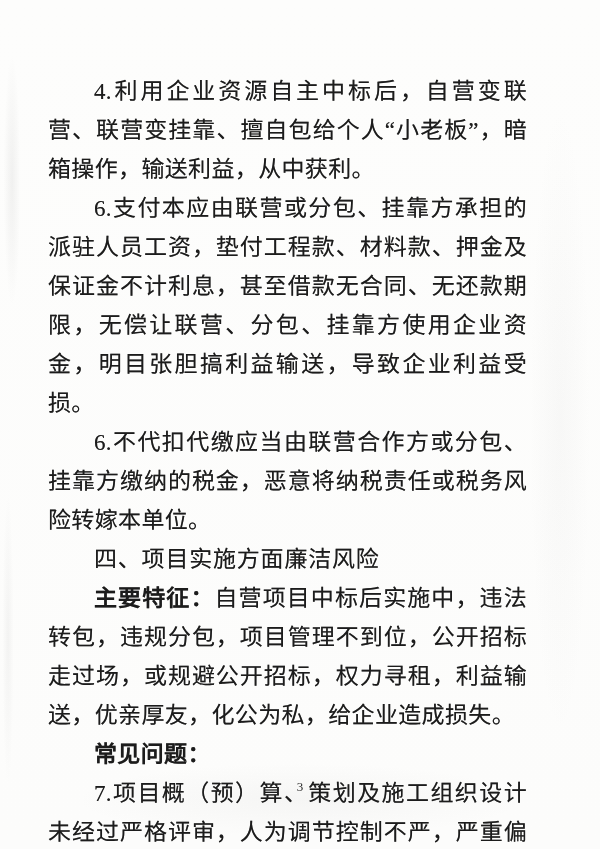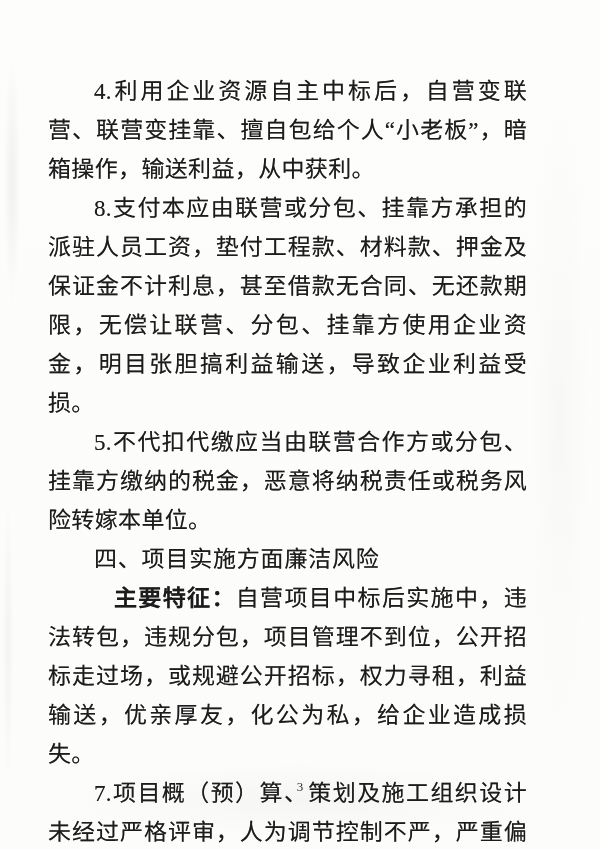--- a/index.html
+++ b/index.html
@@ -39,49 +39,49 @@
     text-indent: 2em;
   }
   .heading {
     font-family: "Liberation Sans", "DejaVu Sans", sans-serif;
     font-weight: 400;
     letter-spacing: 0.8px;
   }
   .lead-bold, .label-bold {
     font-family: "Liberation Sans", "DejaVu Sans", sans-serif;
     font-weight: 700;
-    margin-left: 20px;
   }
   .page-number {
     position: absolute;
     left: 0;
     right: 0;
     top: 779px;
     text-align: center;
     font-size: 13px;
     color: #2a2a2a;
     letter-spacing: 0;
   }
 </style>
 </head>
 <body>
 
 <div class="page">
 
   <div class="content">
     <p>4.利用企业资源自主中标后，自营变联营、联营变挂靠、擅自包给个人“小老板”，暗箱操作，输送利益，从中获利。</p>
 
-    <p>8.支付本应由联营或分包、挂靠方承担的派驻人员工资，垫付工程款、材料款、押金及保证金不计利息，甚至借款无合同、无还款期限，无偿让联营、分包、挂靠方使用企业资金，明目张胆搞利益输送，导致企业利益受损。</p>
+    <p>6.支付本应由联营或分包、挂靠方承担的派驻人员工资，垫付工程款、材料款、押金及保证金不计利息，甚至借款无合同、无还款期限，无偿让联营、分包、挂靠方使用企业资金，明目张胆搞利益输送，导致企业利益受损。</p>
 
-    <p>5.不代扣代缴应当由联营合作方或分包、挂靠方缴纳的税金，恶意将纳税责任或税务风险转嫁本单位。</p>
+    <p>6.不代扣代缴应当由联营合作方或分包、挂靠方缴纳的税金，恶意将纳税责任或税务风险转嫁本单位。</p>
 
     <p class="heading">四、项目实施方面廉洁风险</p>
 
     <p><span class="lead-bold">主要特征：</span><span>自营项目中标后实施中，违法转包，违规分包，项目管理不到位，公开招标走过场，或规避公开招标，权力寻租，利益输送，优亲厚友，化公为私，给企业造成损失。</span></p>
 
+    <p class="label-bold">常见问题：</p>
 
 
     <p>7.项目概（预）算、策划及施工组织设计未经过严格评审，人为调节控制不严，严重偏离实际，责任书目标因人而异，预留、隐匿特定关系人牟利空间。</p>
 
 
   </div>
 
   <div class="page-number">3</div>
 
 </div>

